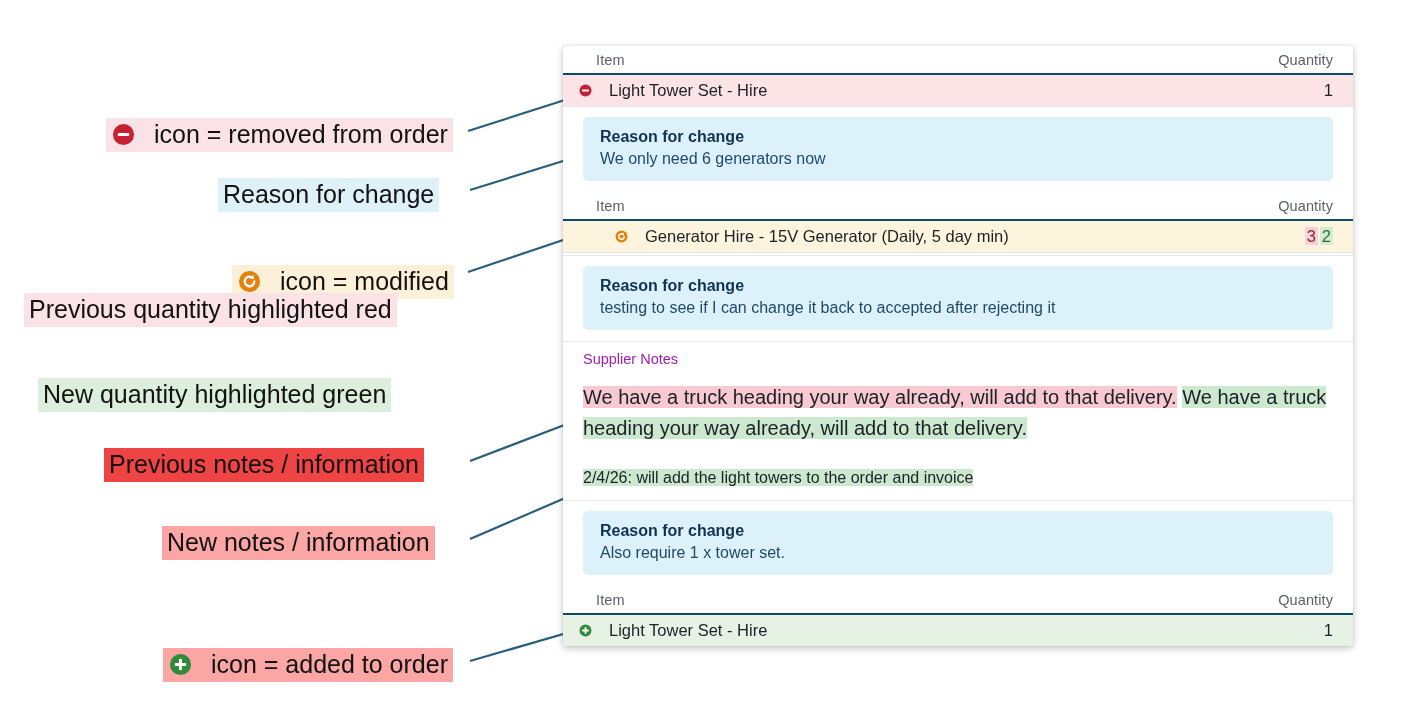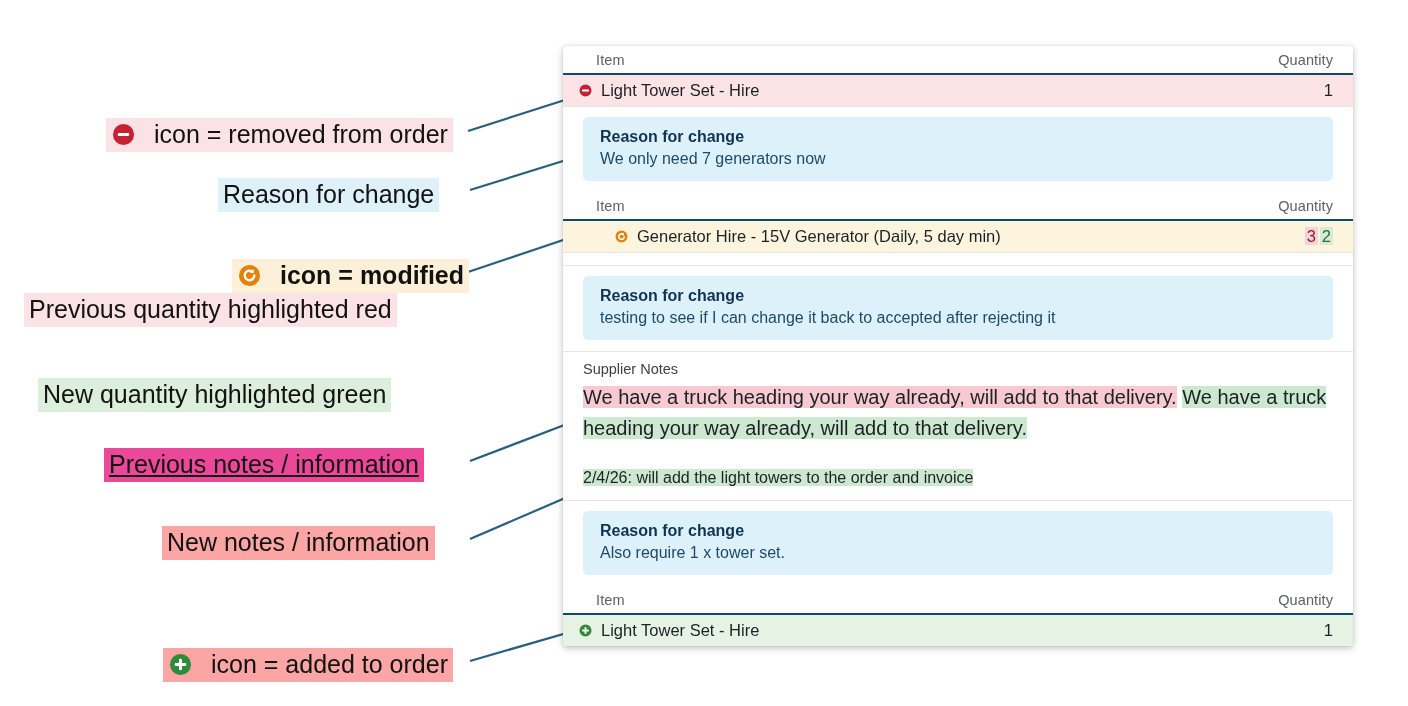--- a/index.html
+++ b/index.html
@@ -24,21 +24,21 @@
     font-size: 25px;
     line-height: 1.16;
     color: #121212;
     padding: 2px 5px 3px 5px;
     display: flex;
     align-items: center;
     gap: 14px;
   }
   .callout .ctext { display: inline-block; }
   .cal-pink   { background: #fbe2e6; }
-  .cal-pink-s { background: #ec4899; text-decoration: underline; }
+  .cal-pink-s { background: #ef4444; }
   .cal-blue   { background: #def0f8; }
   .cal-cream  { background: #fdf0d9; }
   .cal-green-s{ background: #fca5a5; }
   .cal-green  { background: #dcefdc; margin-top: 48px; }
 
   
   .badge {
     width: 25px; height: 25px;
     border-radius: 50%;
     display: inline-flex;
@@ -82,20 +82,21 @@
     color: #5b6166;
     letter-spacing: .1px;
   }
 
   
   .item-row {
     display: flex;
     align-items: center;
     padding: 6px 20px 6px 12px;
     min-height: 31px;
+    gap: 8px;
   }
   .item-row .ico-slot {
     width: 21px; flex: 0 0 21px;
     display: flex; align-items: center; justify-content: center;
     margin-right: 5px;
   }
   .item-row .iname {
     font-size: 16.5px;
     color: #1b2127;
     flex: 1 1 auto;
@@ -141,22 +142,22 @@
     color: #1d4a66;
   }
 
   
   .spacer-sec { height: 44px; }
 
   
   .notes-sec { padding: 9px 20px 10px 20px; }
   .notes-label {
     font-size: 14.5px;
-    color: #404040;
-    margin-bottom: 5px;
+    color: #a21caf;
+    margin-bottom: 15px;
   }
   .notes-body {
     font-size: 20px;
     line-height: 1.53;
     color: #1b2127;
   }
   .hl-old { background: #f8c9d1; }
   .hl-new { background: #cce8cf; }
   .notes-gap { height: 22px; }
   .notes-line2 { font-size: 16px; line-height: 1.53; color: #1b2127; }
@@ -182,21 +183,21 @@
         <rect x="6" y="10.4" width="12" height="3.2" rx="1.2" fill="#ffffff"></rect>
       </svg>
     </span>
     <span class="ctext">icon = removed from order</span>
   </div>
 
   <div class="callout cal-blue" style="left:218px; top:178px;">
     <span class="ctext">Reason for change</span>
   </div>
 
-  <div class="callout cal-cream" style="left:232px; top:259px;font-weight:bold;">
+  <div class="callout cal-cream" style="left:232px; top:265px;">
     <span class="badge">
       <svg width="23" height="23" viewBox="0 0 24 24">
         <circle cx="12" cy="12" r="11" fill="#e2820c"></circle>
         <path d="M17 12a5 5 0 1 1-1.6-3.7" fill="none" stroke="#ffffff" stroke-width="2.4" stroke-linecap="round"></path>
         <path d="M16.2 4.9 L16.2 9.1 L12.0 9.1 Z" fill="#ffffff"></path>
       </svg>
     </span>
     <span class="ctext">icon = modified</span>
   </div>
 
@@ -242,21 +243,21 @@
           </svg>
         </span>
         <span class="iname">Light Tower Set - Hire</span>
         <span class="iqty">1</span>
       </div>
     </div>
 
     <div class="section sec-div reason-wrap">
       <div class="reason">
         <div class="rtitle">Reason for change</div>
-        <div class="rbody">We only need 7 generators now</div>
+        <div class="rbody">We only need 6 generators now</div>
       </div>
     </div>
 
     <div class="section">
       <div class="tbl-head">
         <span class="th">Item</span>
         <span class="th">Quantity</span>
       </div>
       <div class="item-row row-modified">
         <span class="ico-slot">

